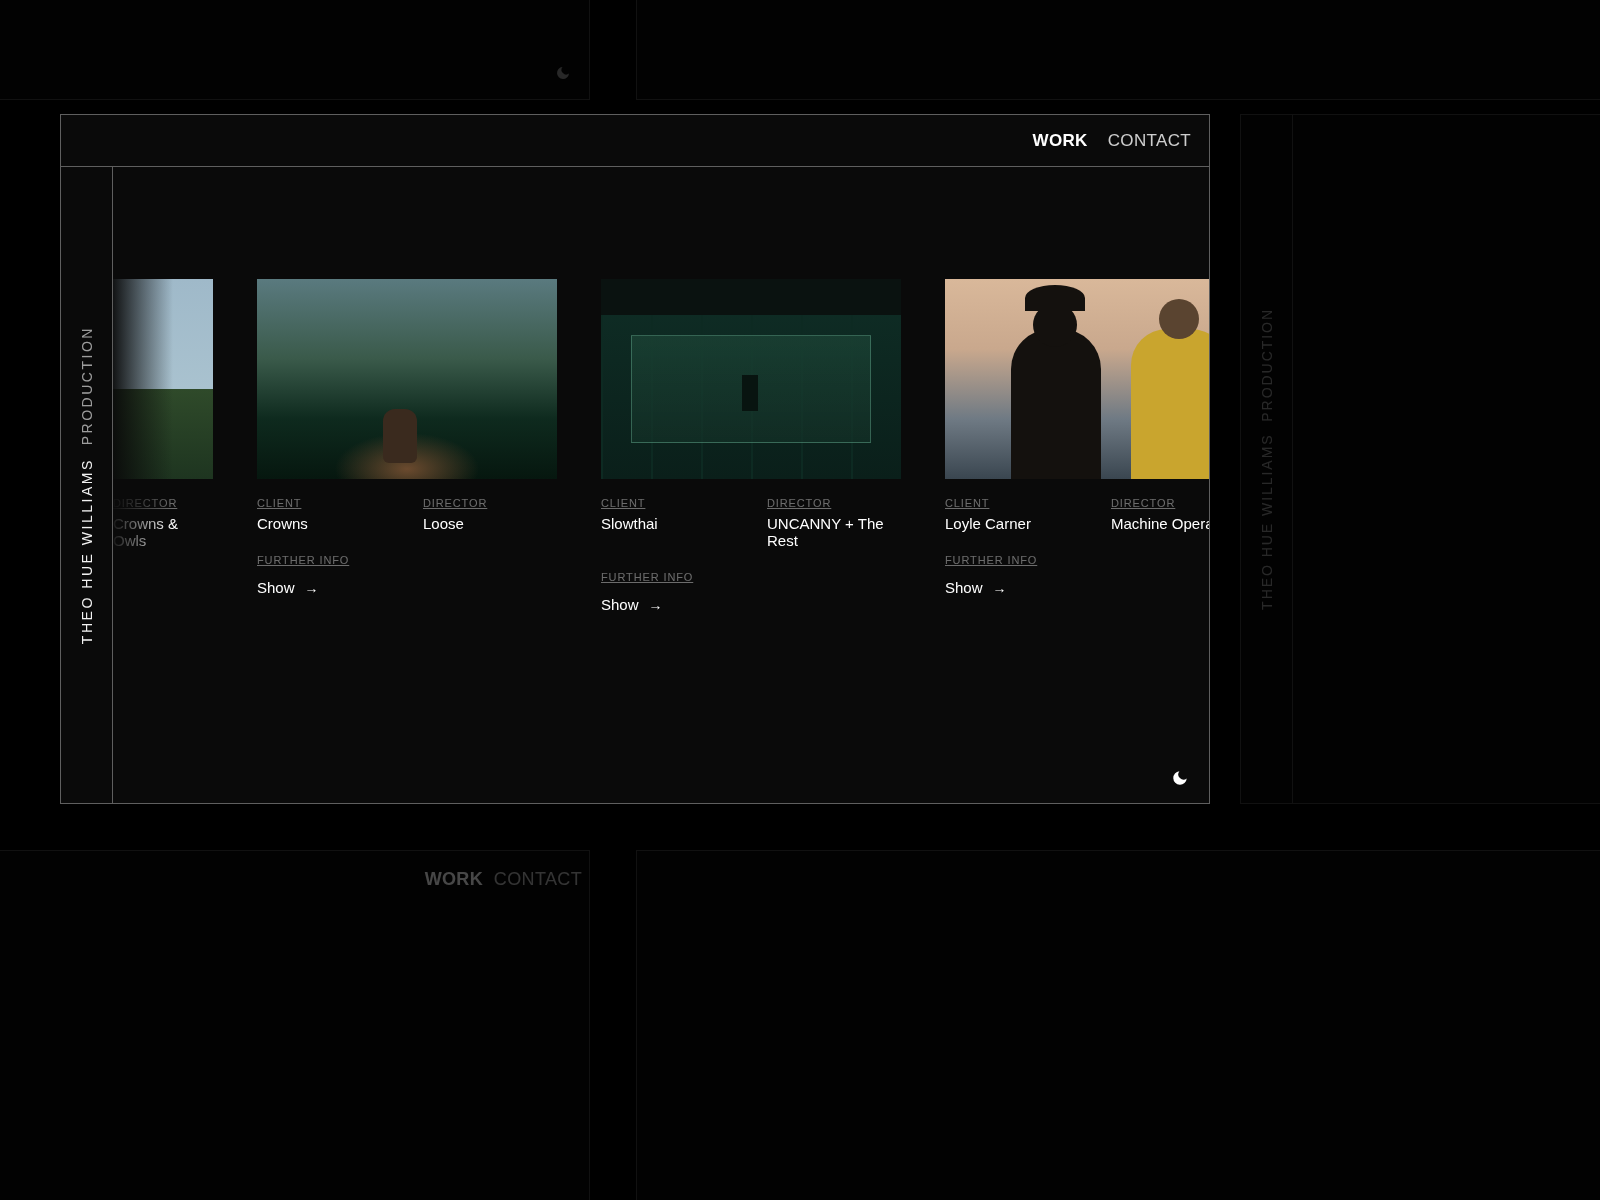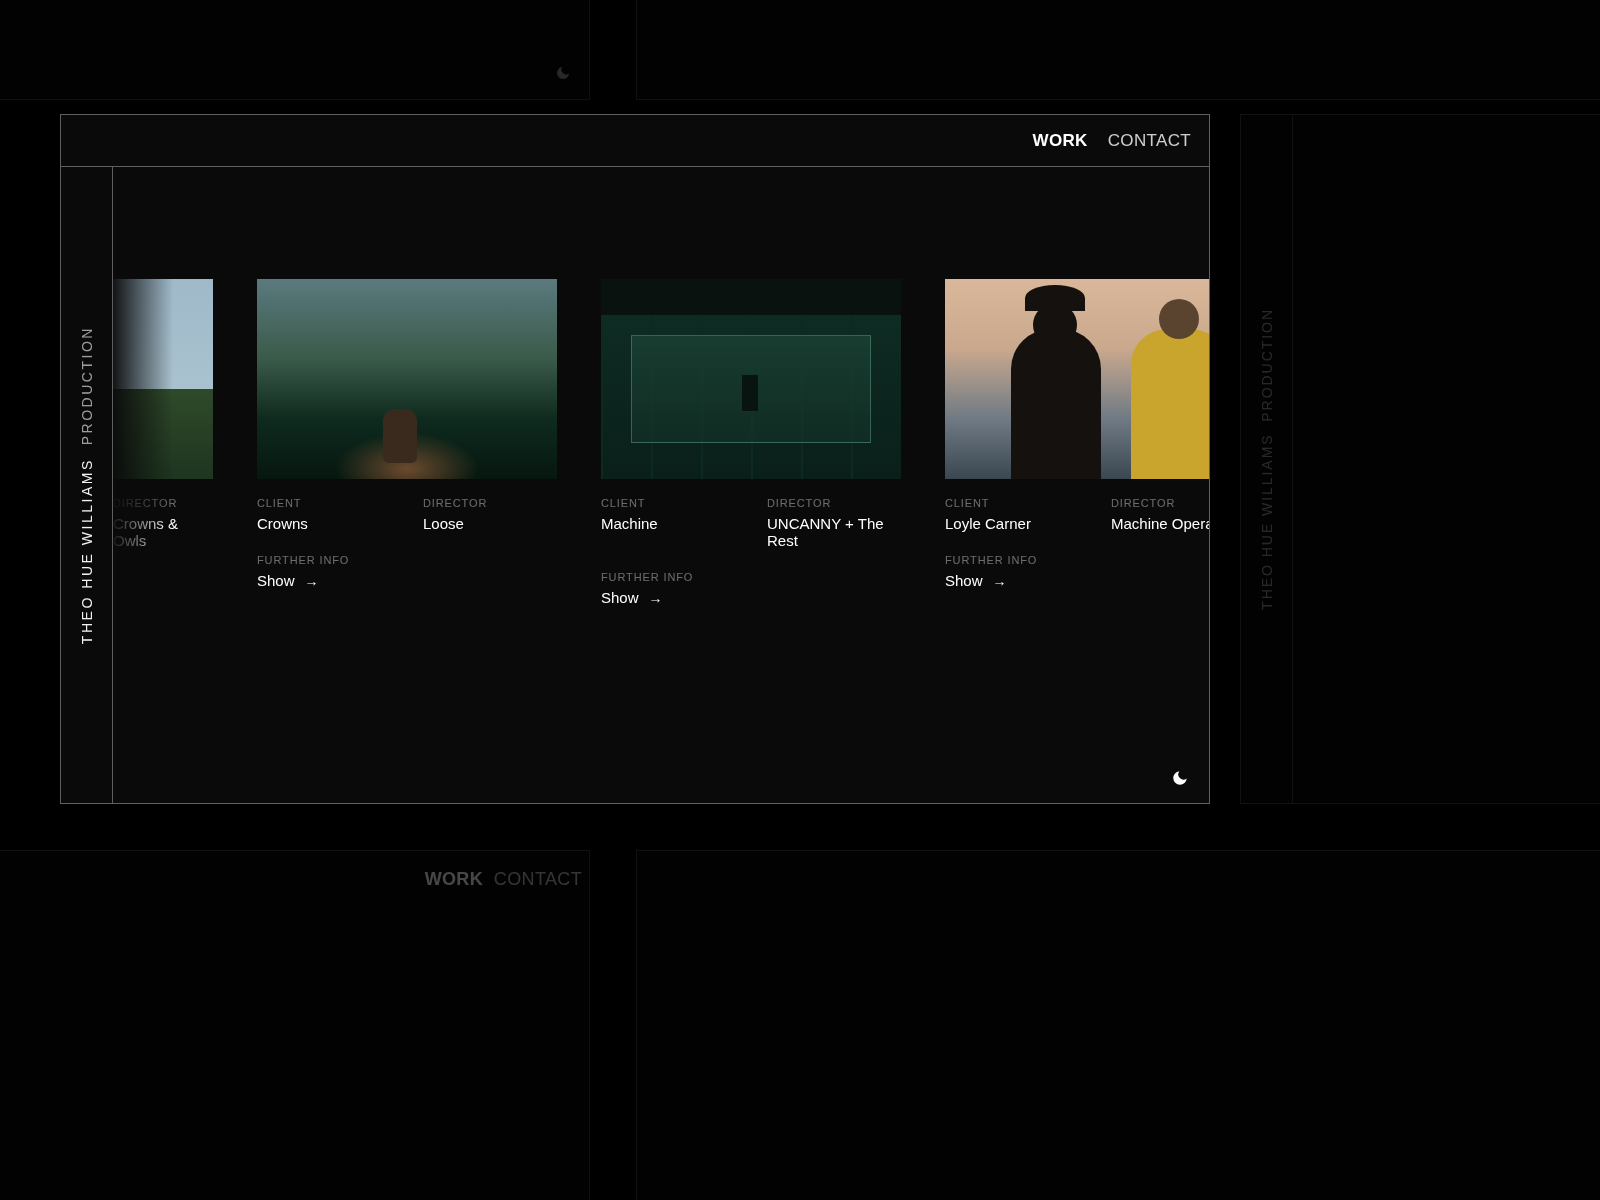--- a/index.html
+++ b/index.html
@@ -110,27 +110,27 @@
   .card.partial .thumb{border-radius:0;}
   .title{
     margin-top:24px;font-size:22px;font-weight:500;
   }
   .meta{
     margin-top:18px;display:flex;gap:32px;
   }
   .metaCol{flex:1;}
   .label{
     font-size:11px;letter-spacing:.08em;color:var(--muted);
-    text-transform:uppercase;margin-bottom:6px;
+    text-transform:uppercase;margin-bottom:6px;text-decoration:underline;
   }
   .value{font-size:15px;}
   .further{margin-top:22px;}
   .showlink{
     display:inline-flex;align-items:center;gap:10px;
-    font-size:15px;cursor:pointer;
+    font-size:15px;cursor:pointer;margin-top:7px;
   }
   .showlink .arrow{font-size:14px;}
 
   .card.partial .meta{flex-direction:column;gap:0;}
 
   .fade-left{
     position:absolute;left:0;top:0;width:60px;height:100%;
     background:linear-gradient(90deg,rgba(10,10,10,.95),rgba(10,10,10,0));
     pointer-events:none;
   }
@@ -267,21 +267,21 @@
                 <span class="arrow">→</span>
             </div>
           </div>
         </div>
 
         <div class="card">
           <div class="thumb art-glass"></div>
           <div class="meta">
             <div class="metaCol">
               <div class="label">CLIENT</div>
-              <div class="value">Machine</div>
+              <div class="value">Slowthai</div>
             </div>
             <div class="metaCol">
               <div class="label">DIRECTOR</div>
               <div class="value">UNCANNY + The Rest</div>
             </div>
           </div>
           <div class="further">
             <div class="label">FURTHER INFO</div>
             <div class="showlink">
               <span>Show</span>

